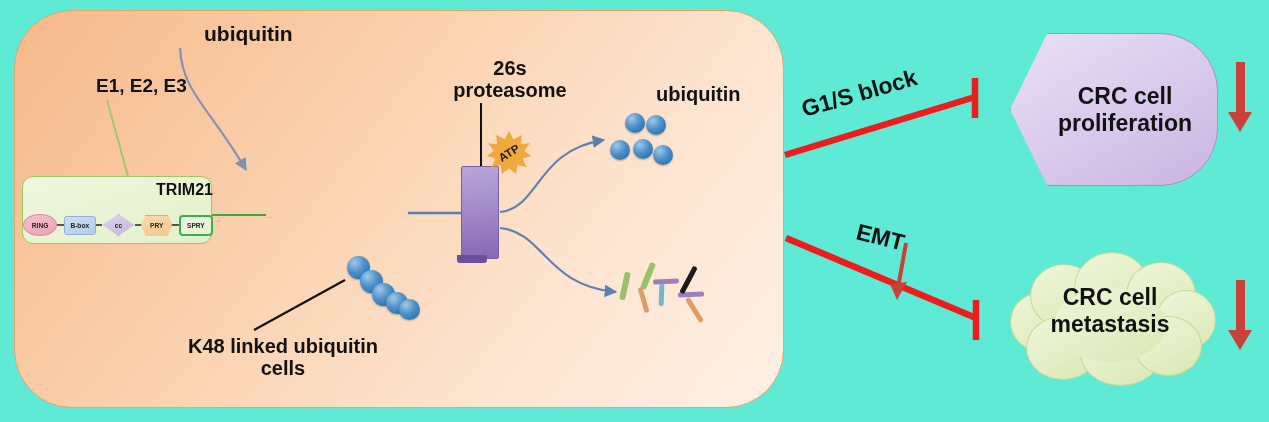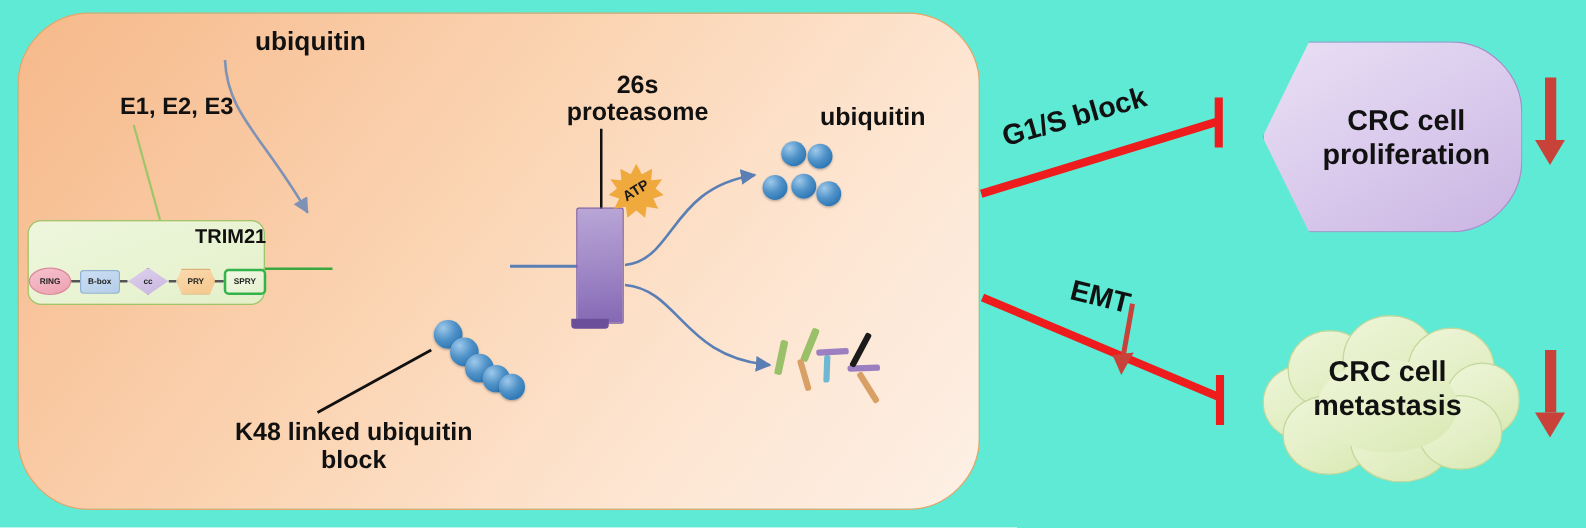--- a/index.html
+++ b/index.html
@@ -178,21 +178,21 @@
     <line x1="976" y1="300" x2="976" y2="340" stroke="#ee1c1c" stroke-width="6.5"></line>
 
     <line x1="906" y1="243" x2="898" y2="288" stroke="#c9423a" stroke-width="4"></line>
     <polygon points="890,284 907,282 897,300" fill="#c9423a"></polygon>
   </svg>
 
   <div class="txt t-ubiq1">ubiquitin</div>
   <div class="txt t-e123">E1, E2, E3</div>
   <div class="txt t-26s">26s proteasome</div>
   <div class="txt t-ubiq2">ubiquitin</div>
-  <div class="txt t-k48">K48 linked ubiquitin block</div>
+  <div class="txt t-k48">K48 linked ubiquitin cells</div>
 
   <div class="trim-box">
     <div class="trim-title">TRIM21</div>
     <div class="domain-row">
       <div class="dm dm-ring">RING</div>
       <div class="lnk"></div>
       <div class="dm dm-bbox">B-box</div>
       <div class="lnk"></div>
       <div class="dm dm-cc">
           <i></i>

